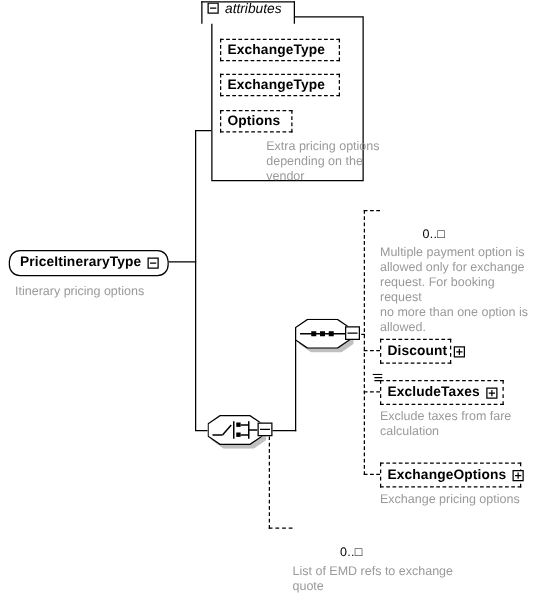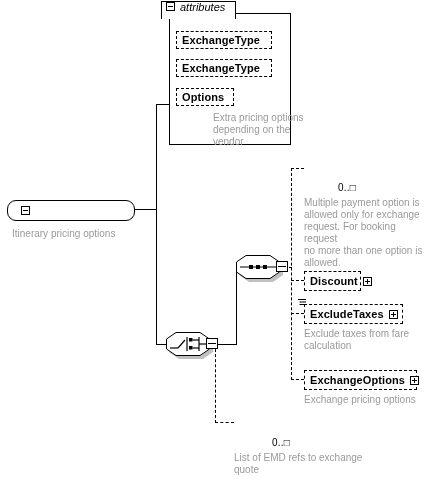--- a/index.html
+++ b/index.html
@@ -257,20 +257,21 @@
   <div class="shadow" style="left:179px; top:91px; width:58px; height:18px;"></div>
   <div class="node optional" style="left:176px; top:88px; width:58px; height:18px;">
     <span class="nlabel">Options</span>
   </div>
 
   <div class="caption" style="left:176px; top:112px; width:110px;margin-left:37px;">Extra pricing options
 depending on the vendor</div>
 
   <div class="shadow rounded" style="left:10px; top:204px; width:128px; height:20px;"></div>
   <div class="node root" style="left:7px; top:200px; width:128px; height:21px;">
+    <span class="nlabel">PriceItineraryType</span>
     <span class="pm nbtn"></span>
   </div>
   <div class="caption" style="left:12px; top:228px; width:140px;">Itinerary pricing options</div>
 
   <div class="comp" style="left:236px; top:255px;">
     <svg class="comp-shadow" width="44" height="24" viewBox="0 0 44 24">
       <path d="M10,0 L34,0 L44,7 L44,17 L34,24 L10,24 L0,17 L0,7 Z" fill="#c0c0c0"></path>
     </svg>
     <svg class="cap" width="44" height="24" viewBox="0 0 44 24">
       <path d="M10,0.5 L34,0.5 L43.5,7 L43.5,17 L34,23.5 L10,23.5 L0.5,17 L0.5,7 Z" fill="#ffffff" stroke="#000000" stroke-width="1"></path>

